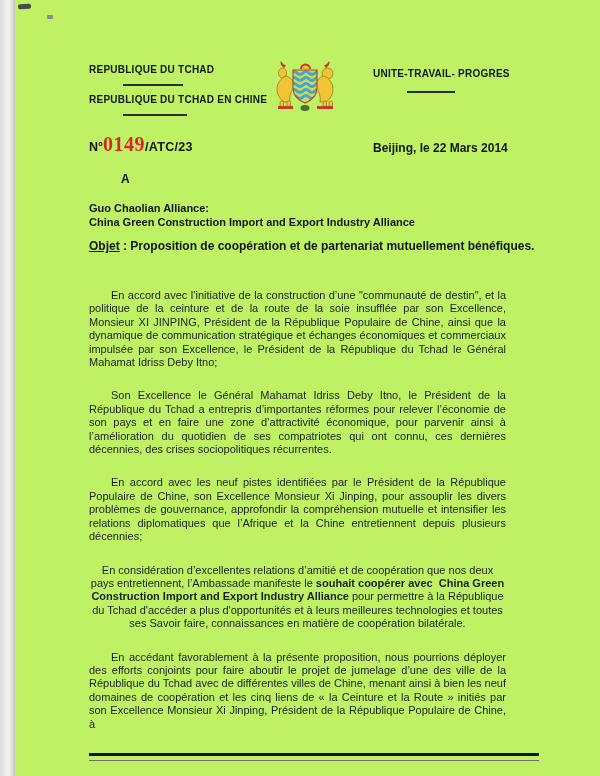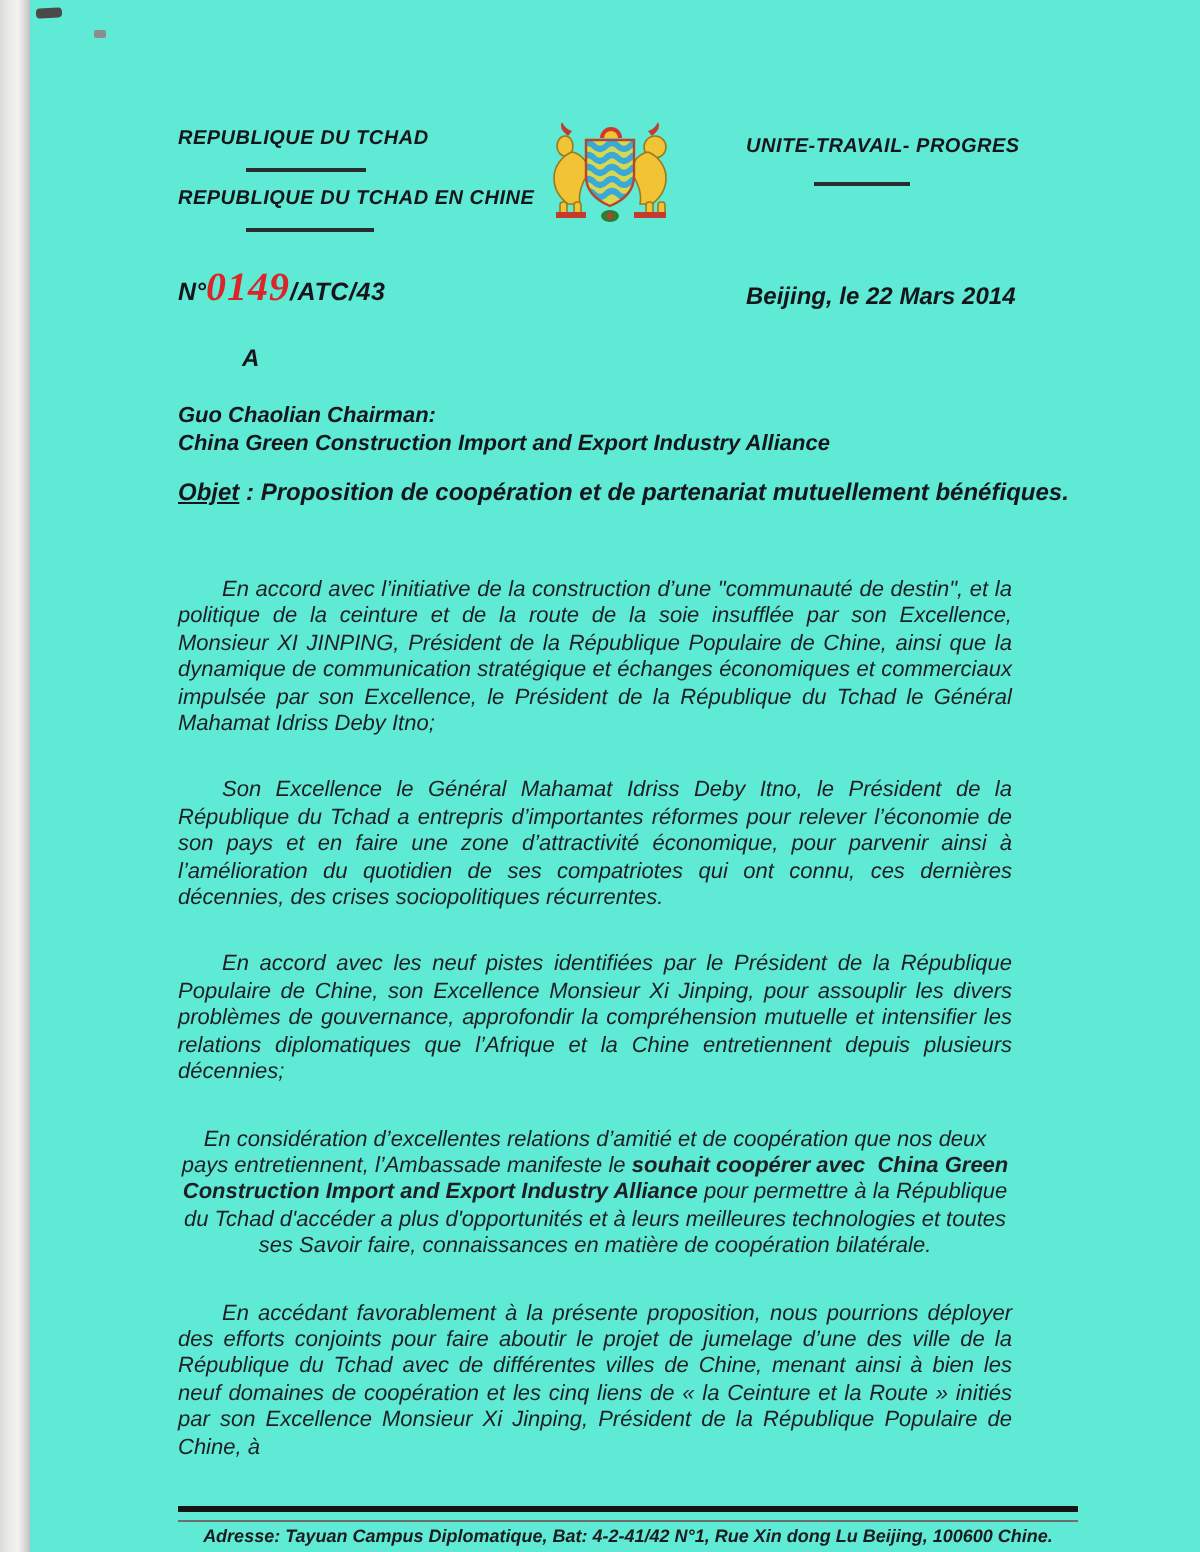--- a/index.html
+++ b/index.html
@@ -9,22 +9,21 @@
     font-family:"Liberation Sans",sans-serif;
     -webkit-font-smoothing:antialiased;
   }
   .screen{position:absolute;inset:0;}
   .scan-strip{
     position:absolute;left:0;top:0;width:15px;height:776px;
     background:linear-gradient(90deg,#dcdbd9 0%,#ececea 35%,#f3f2f0 60%,#d2d1cf 90%,#c0bfbd 100%);
   }
   .page{
     position:absolute;left:15px;top:0;width:585px;height:776px;
-    background:#5eead4;
-    font-style:italic;
+    background:#bef264;
   }
   .artifact1{position:absolute;left:18px;top:4px;width:13px;height:5px;background:#4a4a48;border-radius:2px;transform:rotate(-3deg);}
   .artifact2{position:absolute;left:47px;top:15px;width:6px;height:4px;background:#8d8d8b;border-radius:1px;}
 
   
   .hdr-left{position:absolute;left:74px;top:64px;color:#15161c;}
   .hdr-left .line, .hdr-right .line{
     font-size:10px;font-weight:bold;letter-spacing:.25px;color:#15161c;white-space:nowrap;
   }
   .u-line{height:0;border-bottom:2px solid #2b2c32;}
@@ -116,46 +115,45 @@
     </div>
 
     <div class="hdr-right">
       <div class="line">UNITE-TRAVAIL- PROGRES</div>
       <div class="u-line u3"></div>
     </div>
 
     <div class="ref-line">
       <span class="ref-prefix">N°</span>
         <span class="ref-number" style="color:#d9262b">0149</span>
-        <span class="ref-suffix">/ATC/43</span>
+        <span class="ref-suffix">/ATC/23</span>
     </div>
 
     <div class="dateline">Beijing, le 22 Mars 2014</div>
 
     <div class="salutation">A</div>
     <div class="recipient">
-      <div>Guo Chaolian Chairman:</div>
+      <div>Guo Chaolian Alliance:</div>
       <div>China Green Construction Import and Export Industry Alliance</div>
     </div>
 
     <div class="subject">
       <span class="lbl">Objet</span><span> : </span><span>Proposition de coopération et de partenariat mutuellement bénéfiques.</span>
     </div>
 
     <div class="body-col">
       <p>En accord avec l’initiative de la construction d’une "communauté de destin", et la politique de la ceinture et de la route de la soie insufflée par son Excellence, Monsieur XI JINPING, Président de la République Populaire de Chine, ainsi que la dynamique de communication stratégique et échanges économiques et commerciaux impulsée par son Excellence, le Président de la République du Tchad le Général Mahamat Idriss Deby Itno;</p>
       <p>Son Excellence le Général Mahamat Idriss Deby Itno, le Président de la République du Tchad a entrepris d’importantes réformes pour relever l’économie de son pays et en faire une zone d’attractivité économique, pour parvenir ainsi à l’amélioration du quotidien de ses compatriotes qui ont connu, ces dernières décennies, des crises sociopolitiques récurrentes.</p>
       <p>En accord avec les neuf pistes identifiées par le Président de la République Populaire de Chine, son Excellence Monsieur Xi Jinping, pour assouplir les divers problèmes de gouvernance, approfondir la compréhension mutuelle et intensifier les relations diplomatiques que l’Afrique et la Chine entretiennent depuis plusieurs décennies;</p>
       <p class="flush"><span>En considération d’excellentes relations d’amitié et de coopération que nos deux pays entretiennent, l’Ambassade manifeste le </span><b>souhait coopérer avec&nbsp; China Green Construction Import and Export Industry Alliance</b><span> pour permettre à la République du Tchad d'accéder a plus d'opportunités et à leurs meilleures technologies et toutes ses Savoir faire, connaissances en matière de coopération bilatérale.</span></p>
       <p>En accédant favorablement à la présente proposition, nous pourrions déployer des efforts conjoints pour faire aboutir le projet de jumelage d’une des ville de la République du Tchad avec de différentes villes de Chine, menant ainsi à bien les neuf domaines de coopération et les cinq liens de « la Ceinture et la Route » initiés par son Excellence Monsieur Xi Jinping, Président de la République Populaire de Chine, à</p>
     </div>
 
     <div class="footer">
       <div class="footer-rule"></div>
-      <p class="footer-address">Adresse: Tayuan Campus Diplomatique, Bat: 4-2-41/42 N°1, Rue Xin dong Lu Beijing, 100600 Chine.</p>
     </div>
 
   </div>
 
   <div class="scan-strip"></div>
   <div class="artifact1"></div>
   <div class="artifact2"></div>
 </div>
 
 </body></html>

